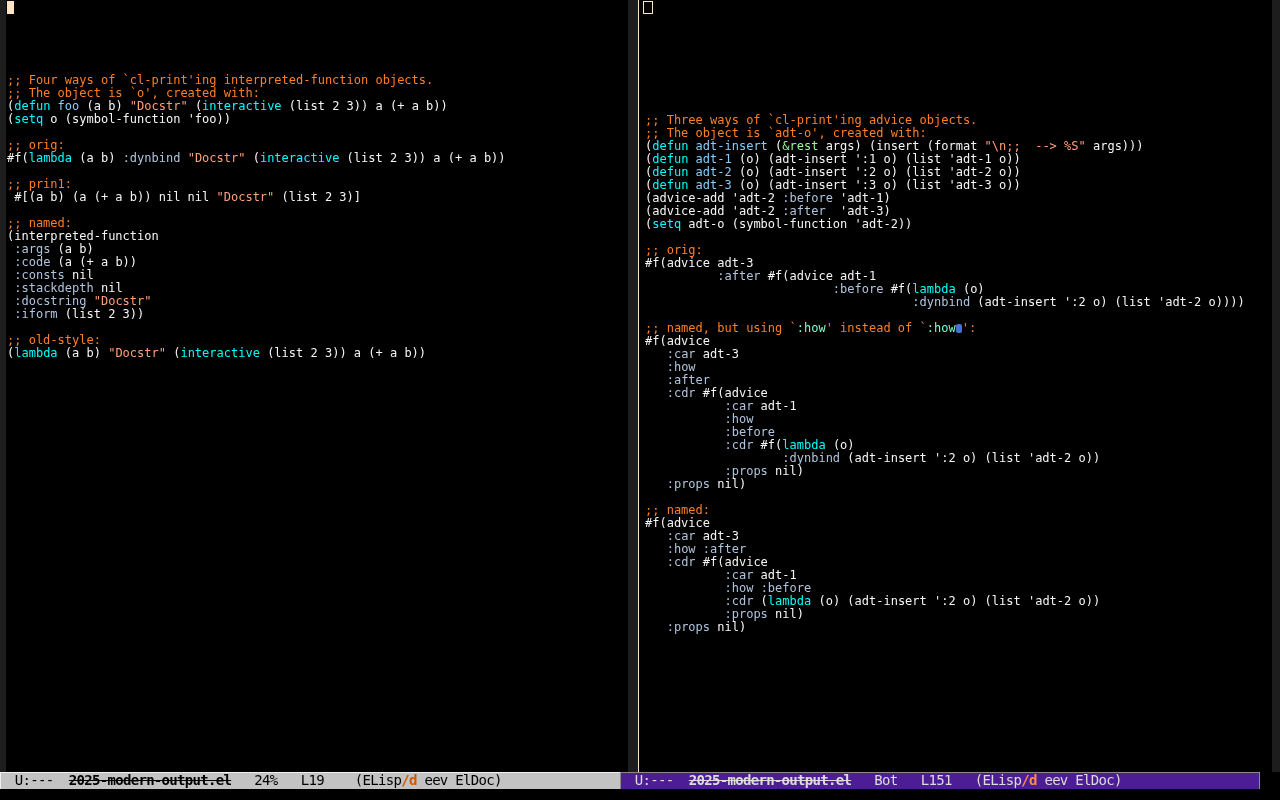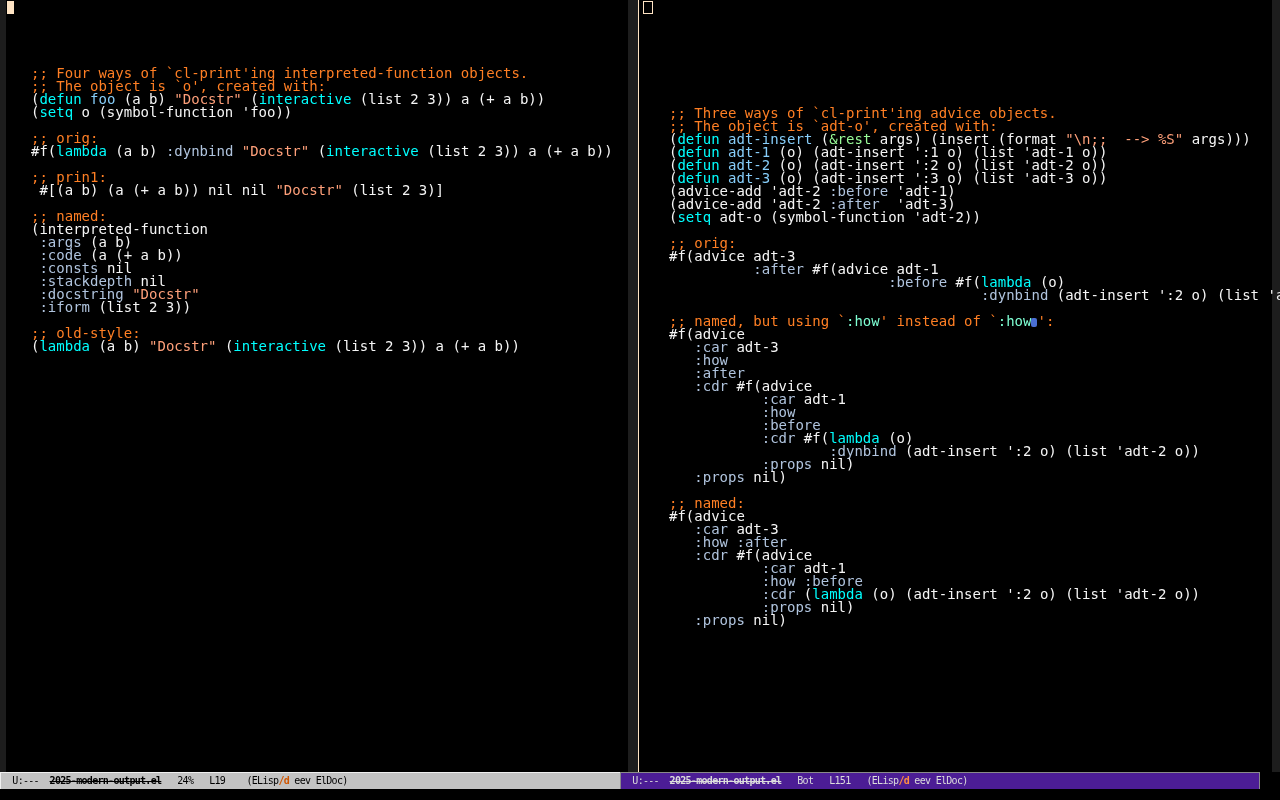--- a/index.html
+++ b/index.html
@@ -6,41 +6,40 @@
   body{
     width:1280px;height:800px;background:#000;overflow:hidden;position:relative;
     font-family:"DejaVu Sans Mono","Liberation Mono",monospace;
   }
   .fringe{position:absolute;top:0;height:772px;background:#1d1d1d;}
   #fringe-left{left:0;width:6px;}
   #fringe-mid{left:628px;width:10px;}
   #fringe-right{left:1272px;width:8px;}
   #vborder{position:absolute;left:638px;top:0;width:1px;height:772px;background:#ffe4c4;}
   .code{
-    position:absolute;top:2px;font-size:14px;line-height:13px;white-space:pre;
+    position:absolute;top:9px;font-size:12px;line-height:13px;white-space:pre;
     color:#f5f5f5;
-    padding-left:24px;
   }
   #code-left{left:7px;}
   #code-right{left:645px;margin-top:40px;}
   .line{height:13px;}
   .d{color:#f5f5f5}
   .c{color:#ff7f24}
   .k{color:#00ffff}
   .f{color:#87cefa}
   .s{color:#ffa07a}
   .b{color:#b0c4de}
   .t{color:#98fb98}
   .q{color:#7fffd4}
   .x{display:inline-block;width:6px;height:9px;background:#4a6fd4;border-radius:2px;vertical-align:-1px;}
   #cursor-left{position:absolute;left:7px;top:1px;width:7px;height:13px;background:#ffe4c4;}
   #cursor-right{position:absolute;left:643px;top:1px;width:8px;height:11px;border:1px solid #ffe4c4;background:transparent;}
   .modeline{
     position:absolute;top:772px;height:23px;box-sizing:border-box;
-    font-size:10px;line-height:15px;white-space:pre;letter-spacing:-0.7px;
+    font-size:14px;line-height:15px;white-space:pre;letter-spacing:-0.7px;
     padding-left:6px;overflow:hidden;
   }
   #ml-left{
     left:0;width:637px;background:#c3c3c3;color:#000;
     border-top:1px solid #efefef;border-left:1px solid #efefef;border-bottom:1px solid #4e4e4e;
   }
   #ml-right{
     left:620px;width:640px;background:#4c1d95;color:#dcdcdc;
     border:1px solid #8a8a8a;
   }

